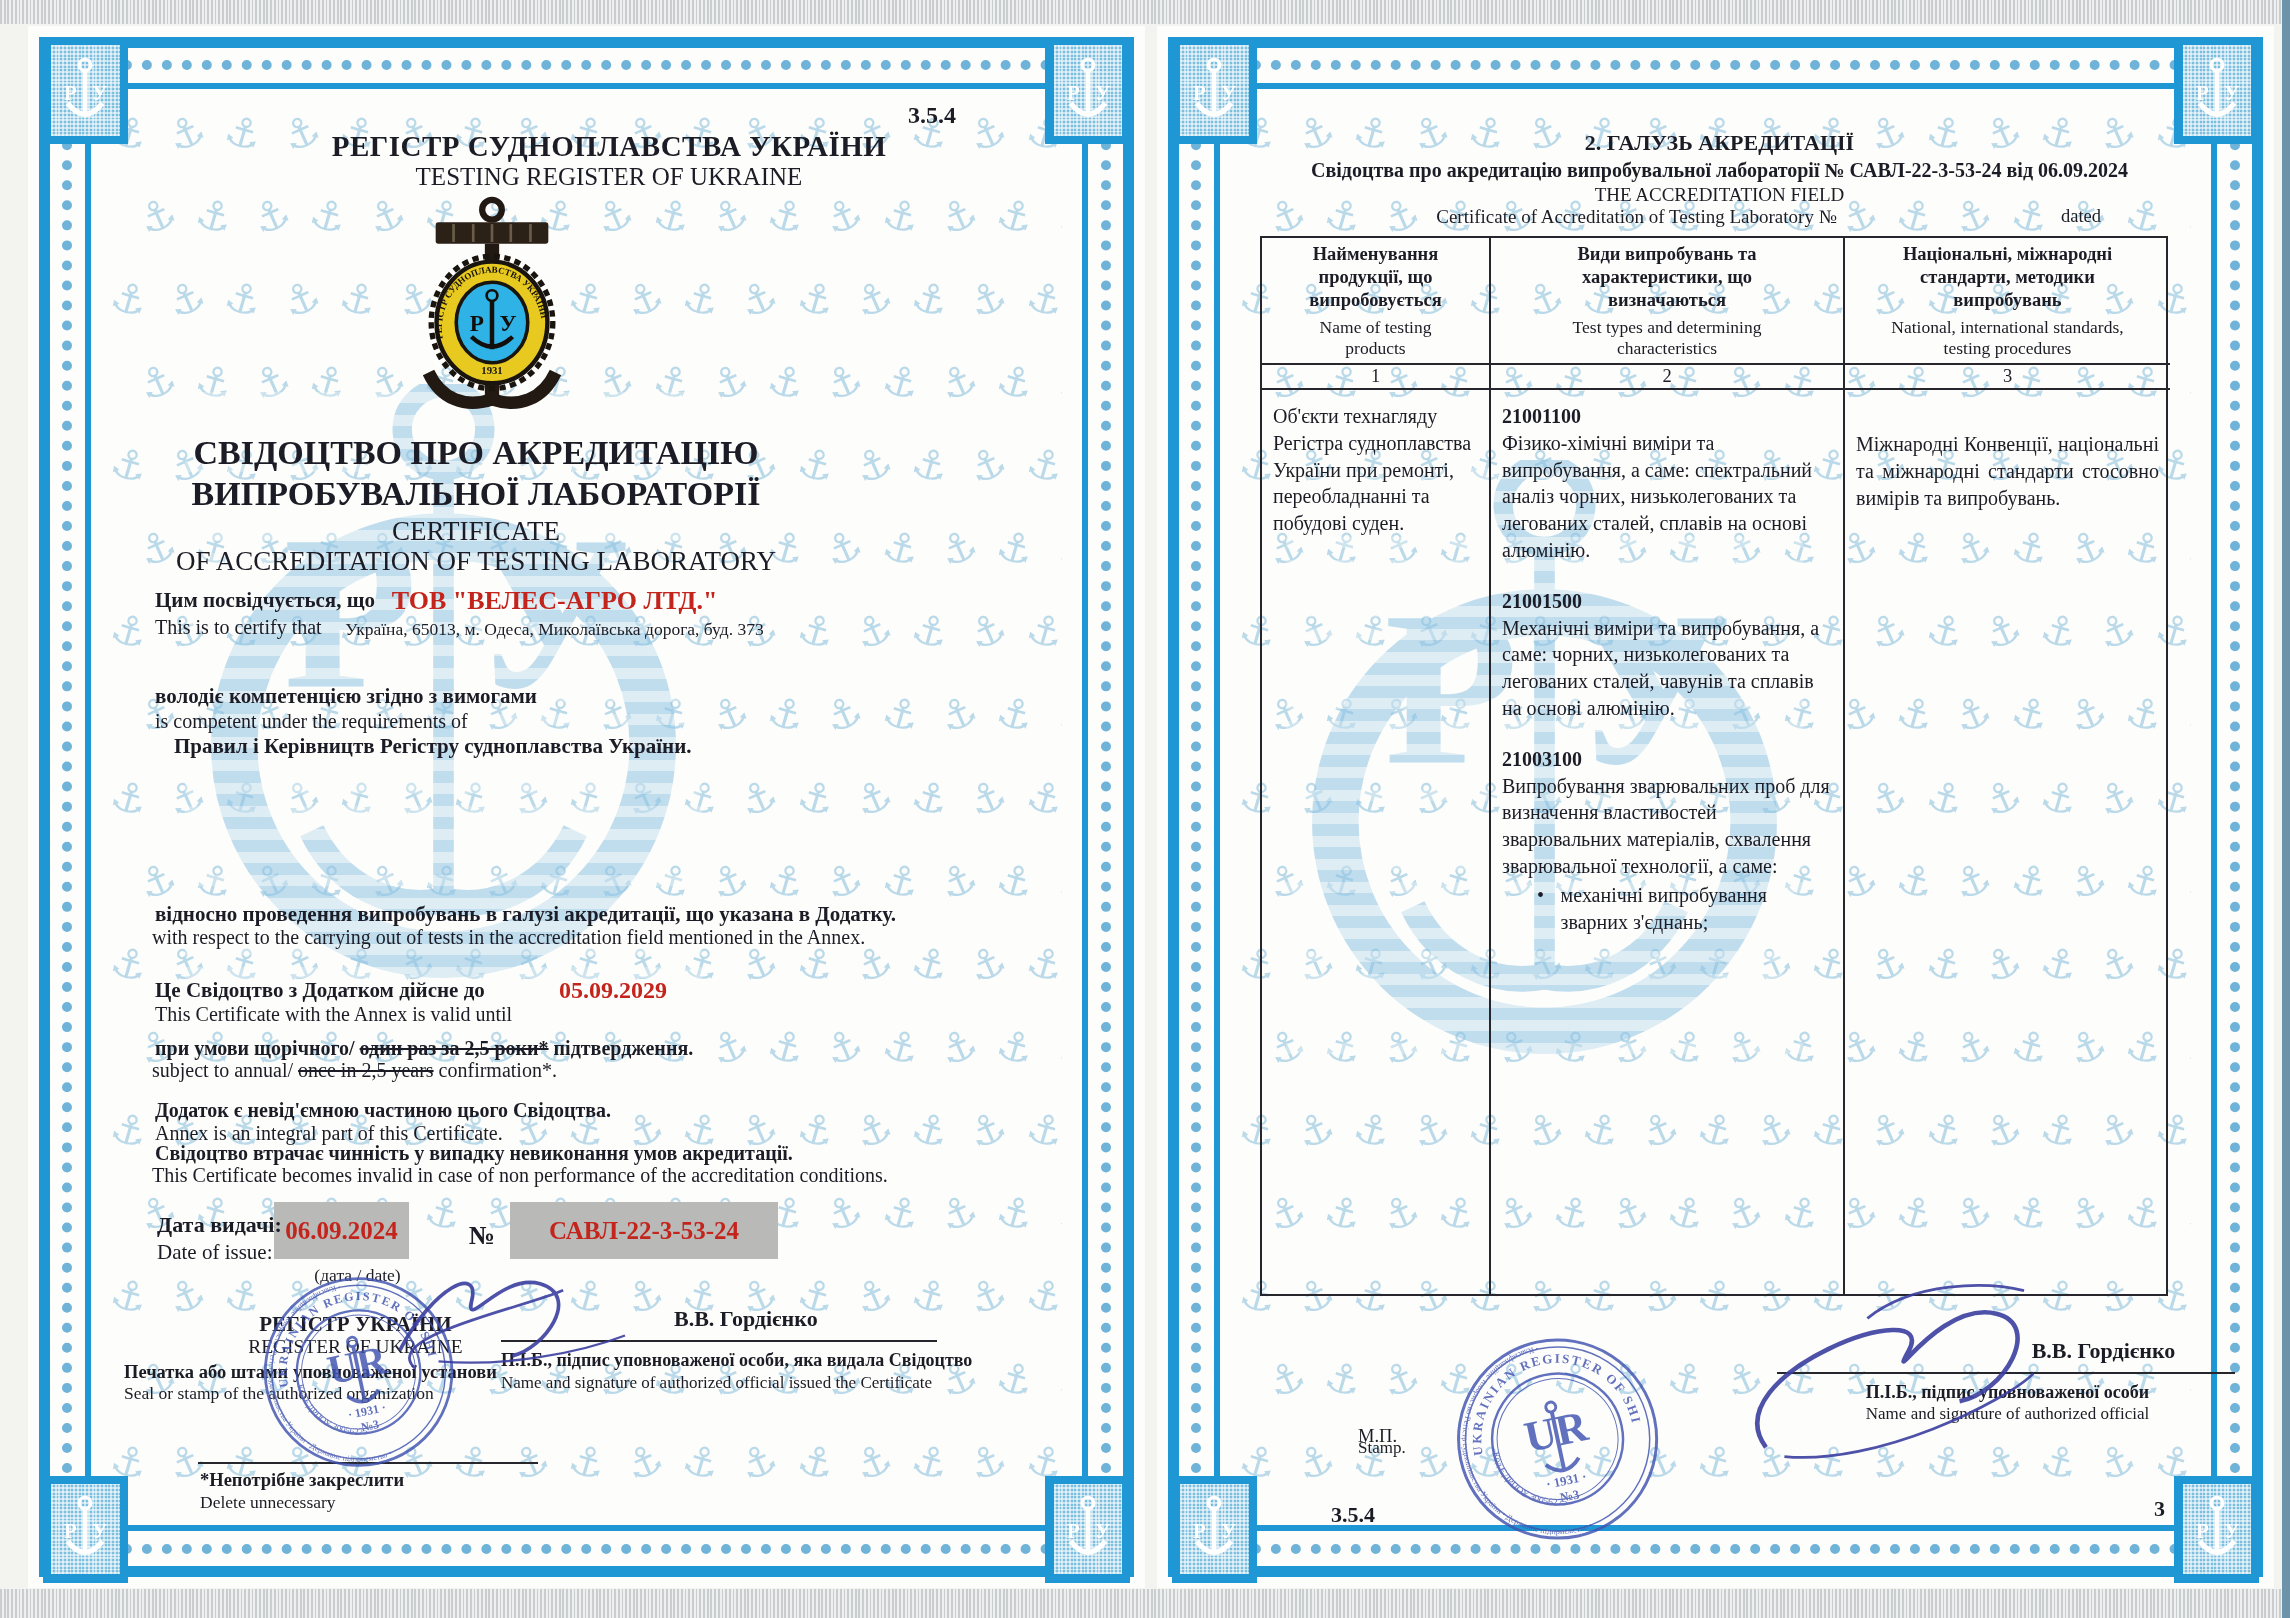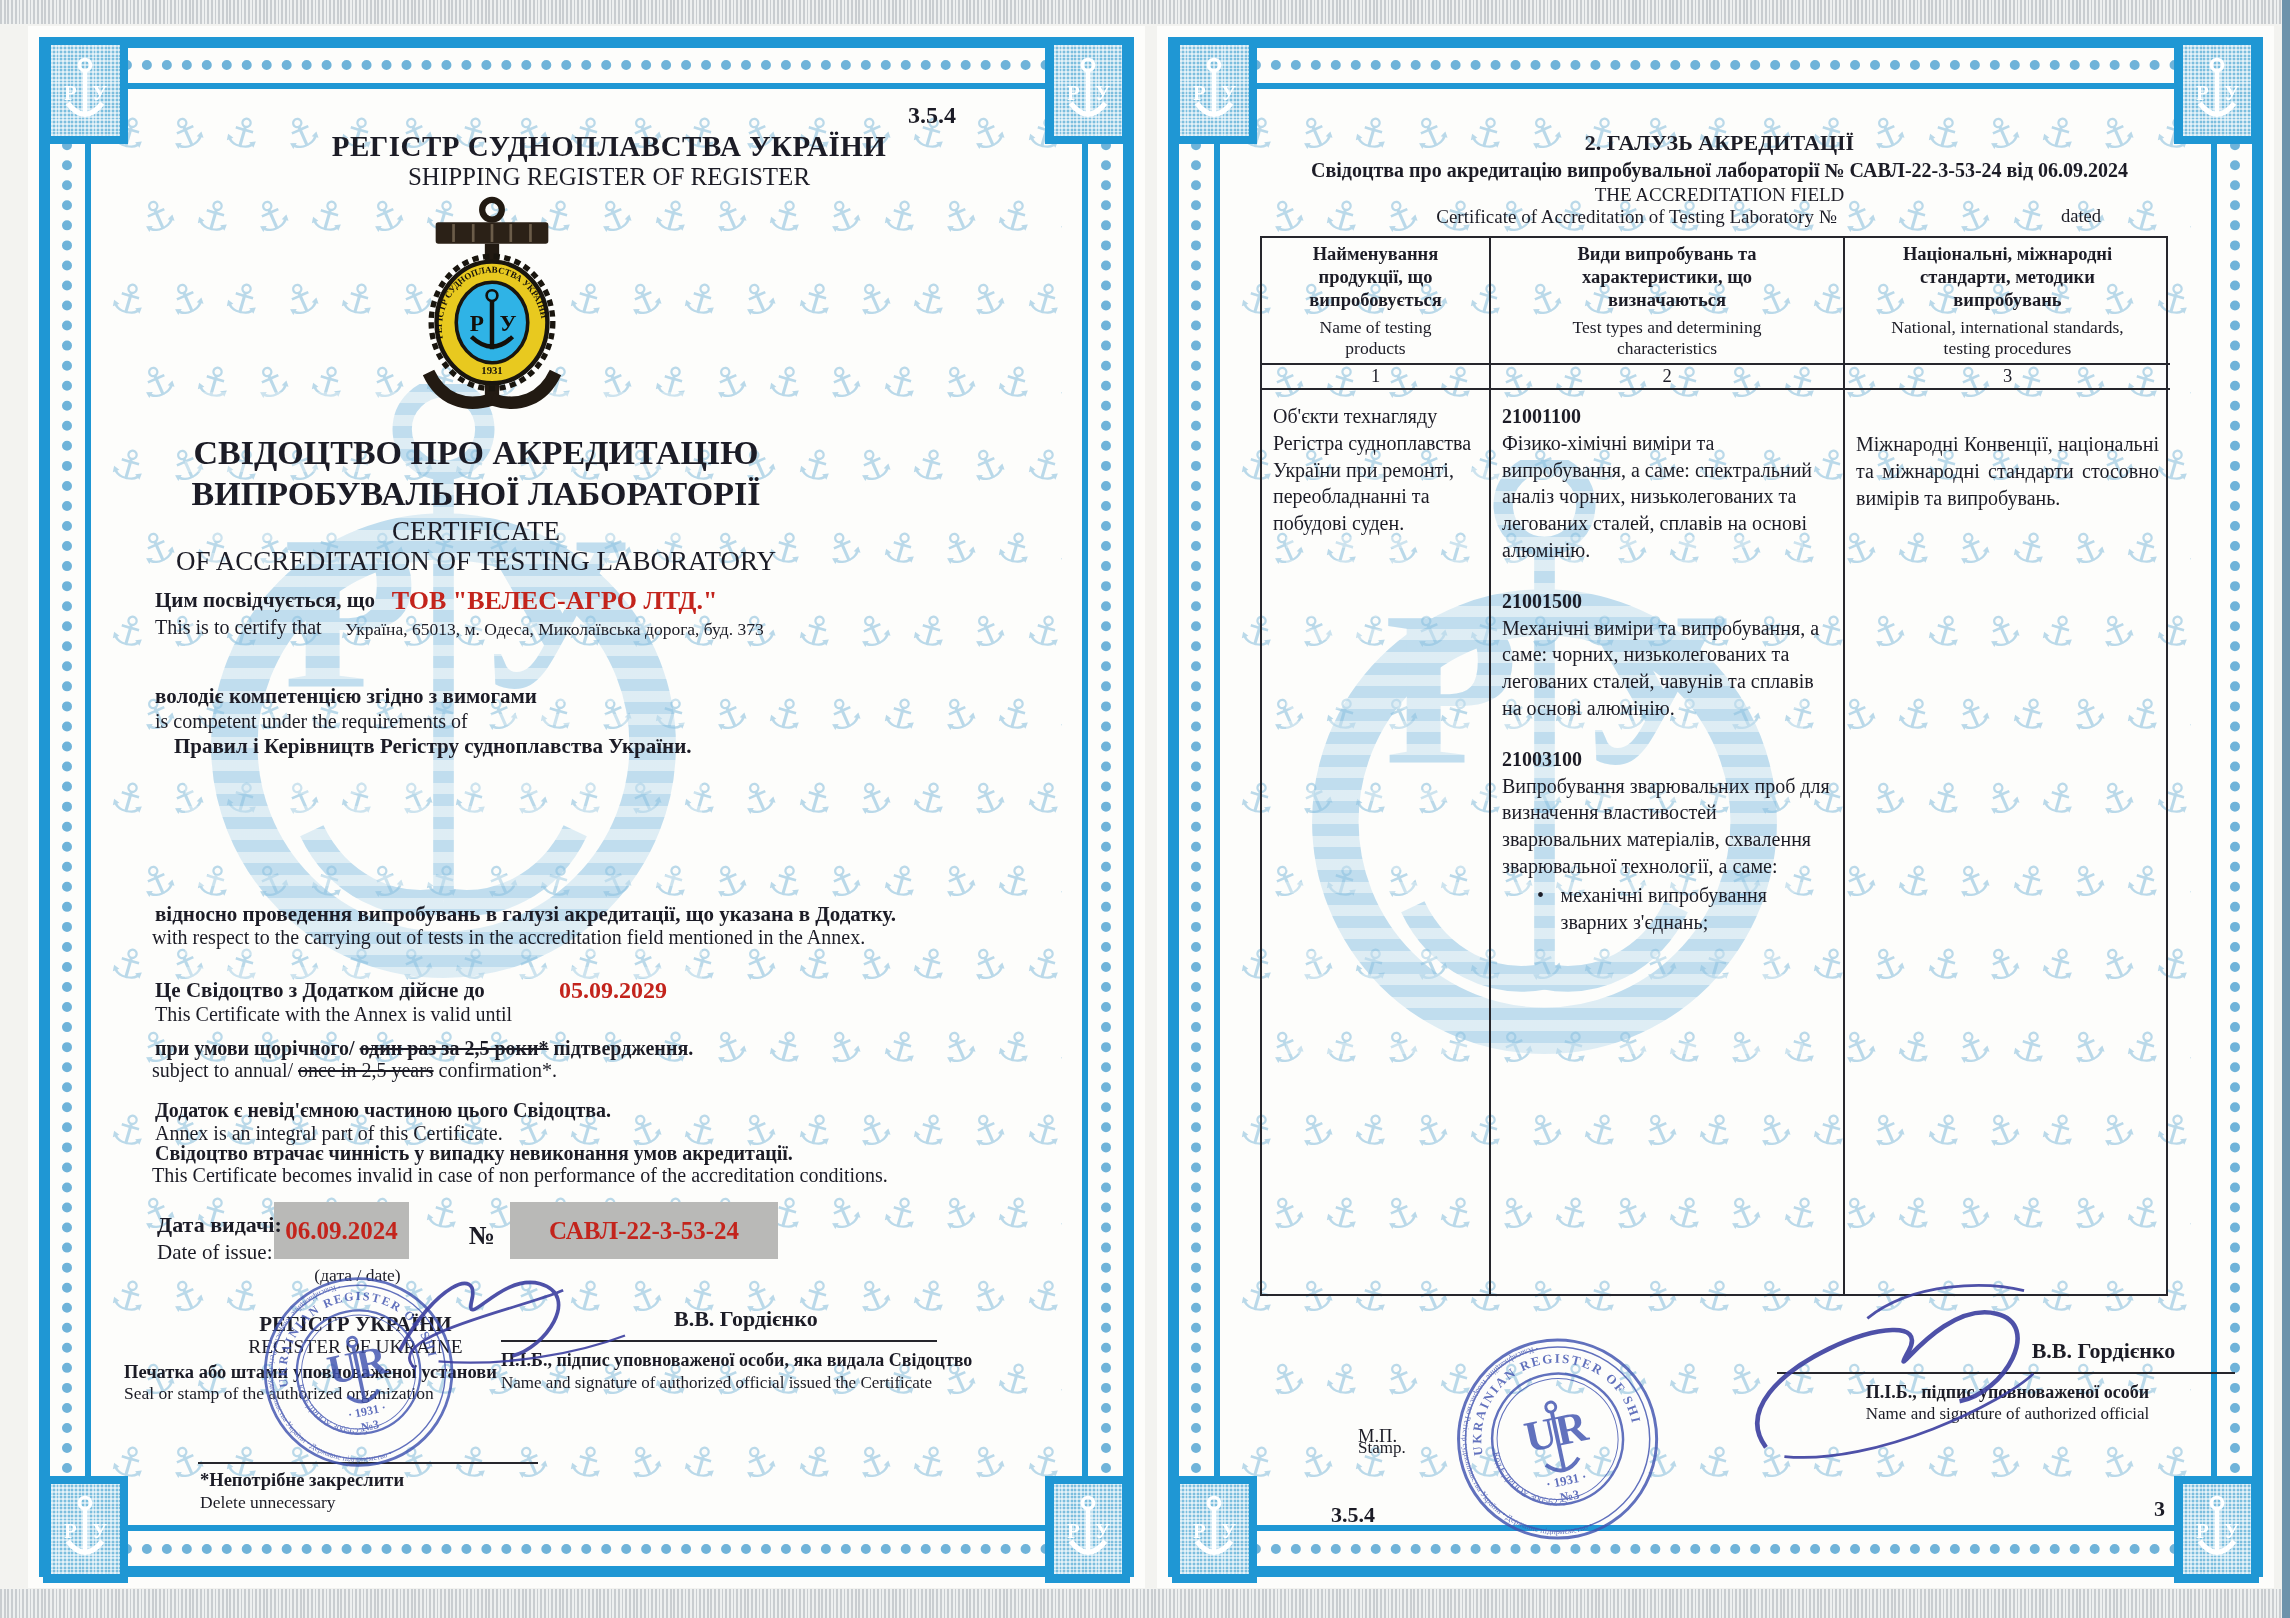--- a/index.html
+++ b/index.html
@@ -381,21 +381,21 @@
         <path d="M200,400 C160,408 118,388 98,346" stroke-width="20"></path>
         <path d="M200,400 C240,408 282,388 302,346" stroke-width="20"></path>
       </g>
       <text x="128" y="235" font-size="170" font-weight="bold" fill="#8fc4e4" text-anchor="middle">Р</text>
       <text x="282" y="235" font-size="170" font-weight="bold" fill="#8fc4e4" text-anchor="middle">У</text>
     </svg>
   </div>
 
   <div class="t b c" style="left:858px;top:74px;width:92px;font-size:24px;">3.5.4</div>
   <div class="t b c" style="left:258px;top:102px;width:646px;font-size:29px;letter-spacing:0.5px;">РЕГІСТР СУДНОПЛАВСТВА УКРАЇНИ</div>
-  <div class="t c" style="left:258px;top:135px;width:646px;font-size:25px;">SHIPPING REGISTER OF REGISTER</div>
+  <div class="t c" style="left:258px;top:135px;width:646px;font-size:25px;">TESTING REGISTER OF UKRAINE</div>
 
   <div style="position:absolute;left:388px;top:168px;z-index:5;">
     <svg viewBox="0 0 170 245" width="152" height="222">
       <circle cx="85" cy="16" r="11" fill="none" stroke="#221a12" stroke-width="7"></circle>
       <rect x="22" y="30" width="126" height="24" rx="3" fill="#2b2117"></rect>
       <g stroke="#6b5c49" stroke-width="3">
         <line x1="42" y1="32" x2="42" y2="52"></line>
           <line x1="64" y1="32" x2="64" y2="52"></line>
         <line x1="85" y1="32" x2="85" y2="52"></line>
           <line x1="106" y1="32" x2="106" y2="52"></line>

